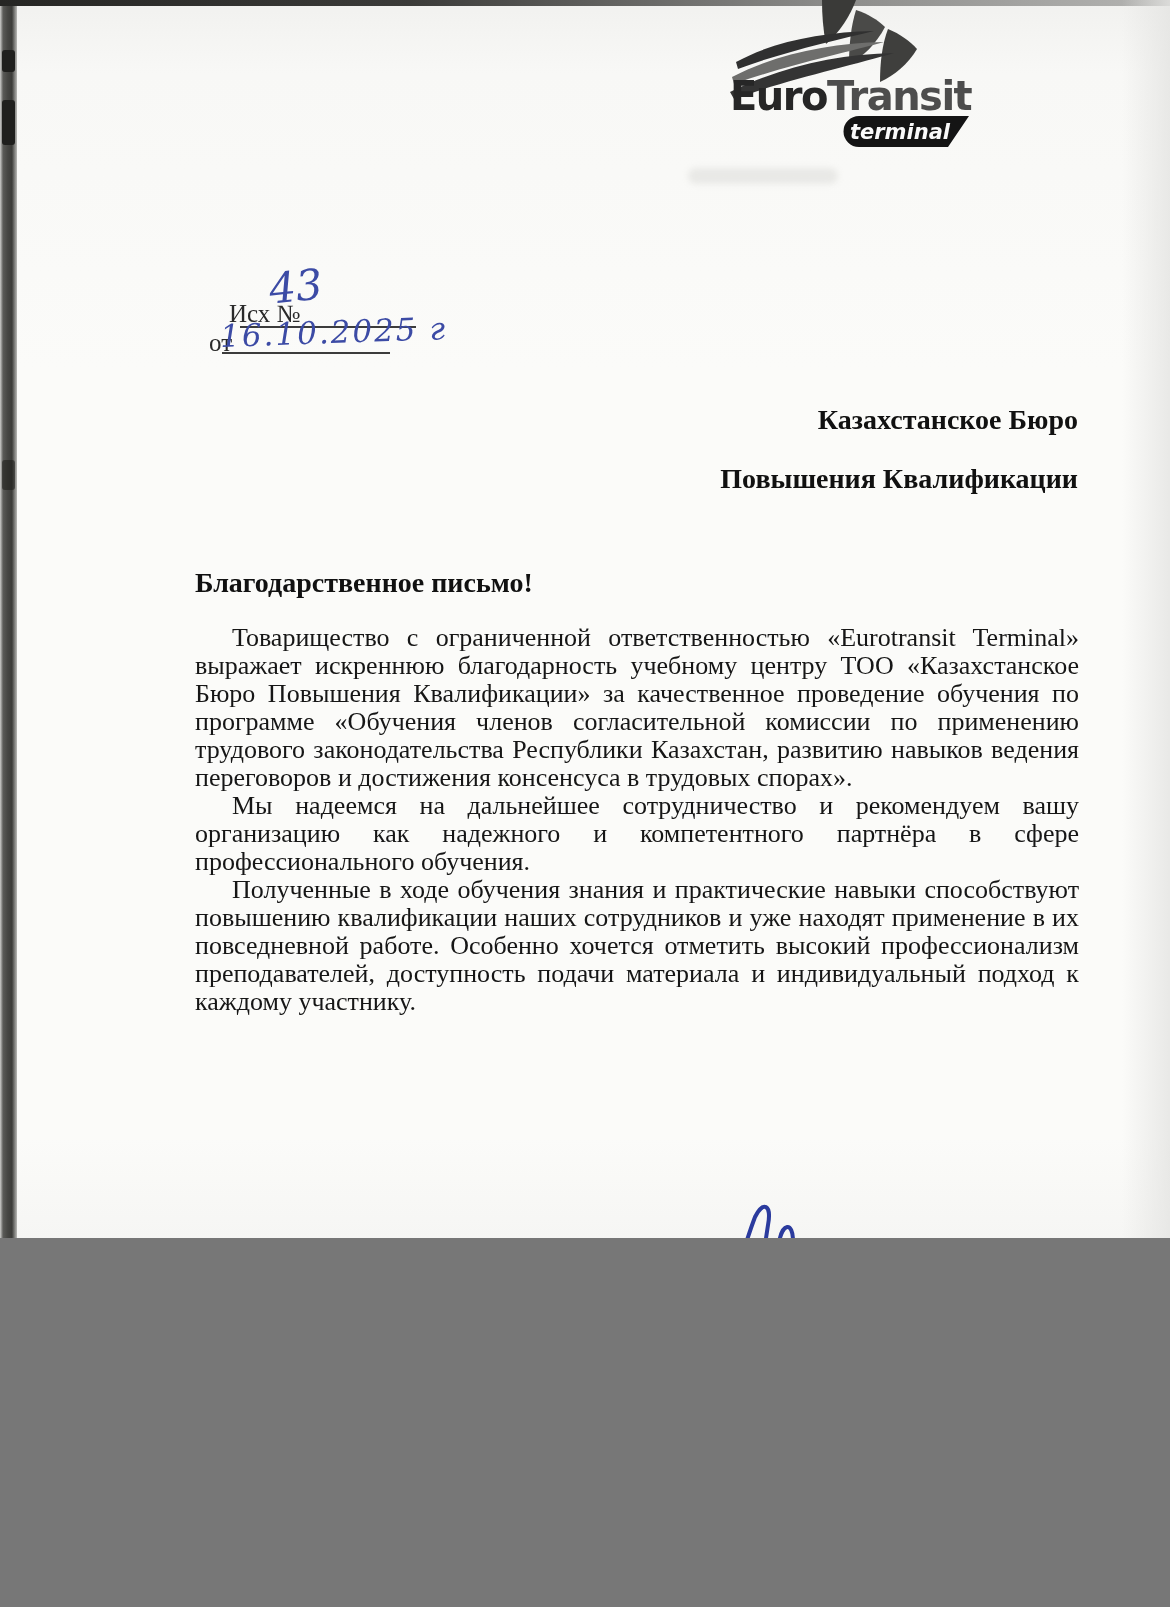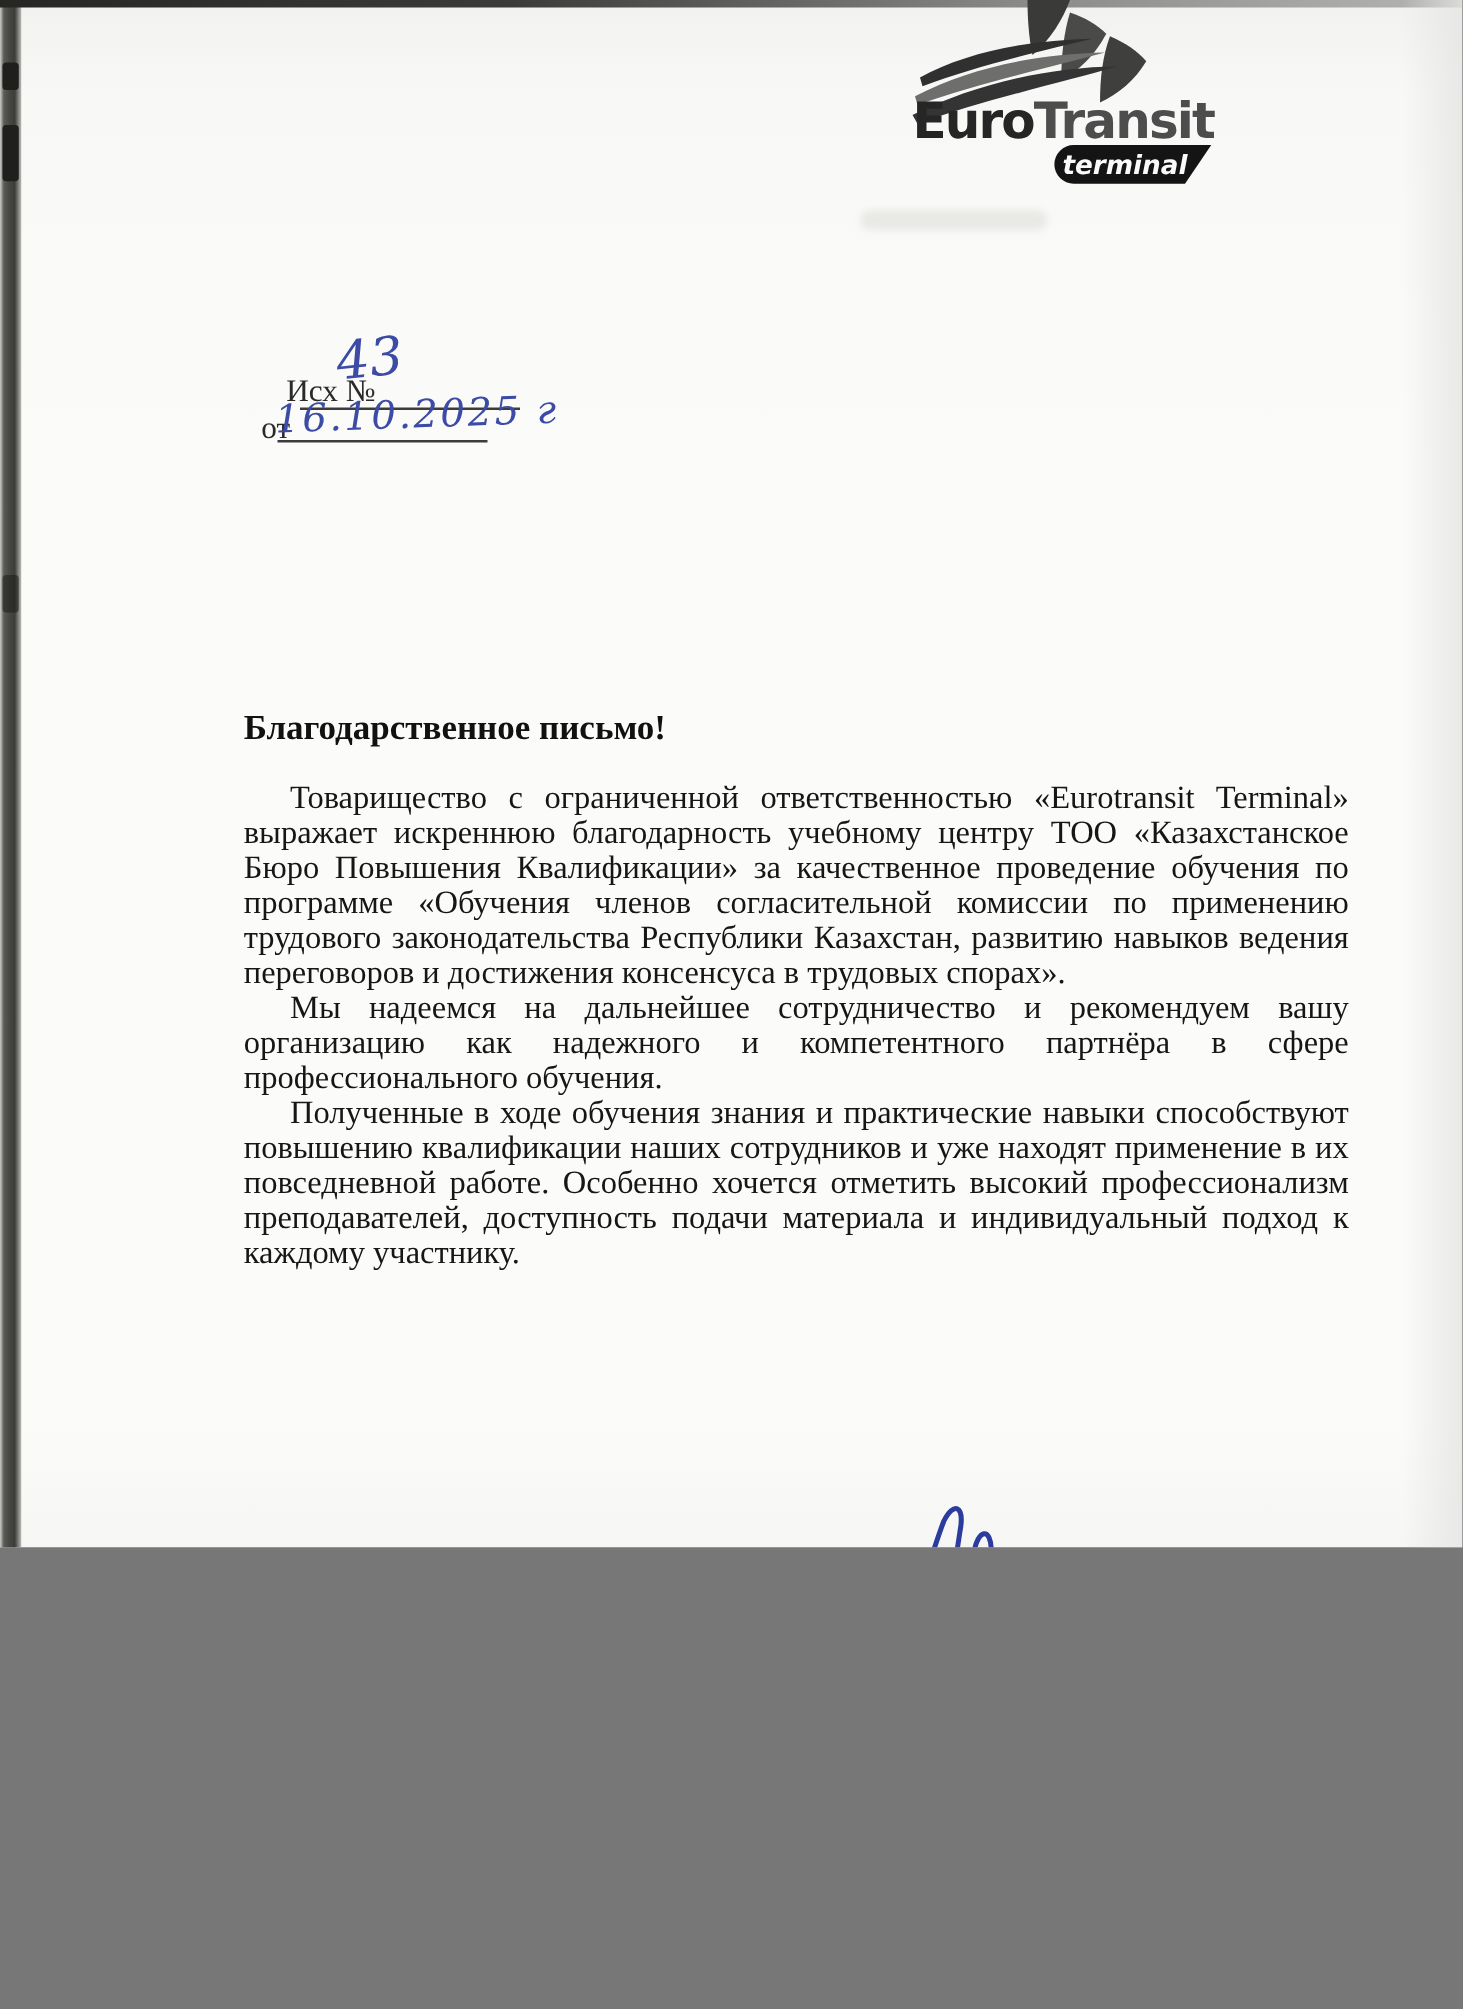--- a/index.html
+++ b/index.html
@@ -84,20 +84,24 @@
 
   <div class="ref">
     <span class="ref-label-no">Исх №</span>
     <div class="ref-line1"></div>
     <span class="hand hand-no">43</span>
     <span class="ref-label-ot">от</span>
     <div class="ref-line2"></div>
     <span class="hand hand-date">16.10.2025 г</span>
   </div>
 
+  <div class="recipient">
+    <div>Казахстанское Бюро</div>
+    <div class="r2">Повышения Квалификации</div>
+  </div>
 
   <div class="title">Благодарственное письмо!</div>
 
   <div class="body-text">
     <p>Товарищество с ограниченной ответственностью «Eurotransit Terminal» выражает искреннюю благодарность учебному центру ТОО «Казахстанское Бюро Повышения Квалификации»  за качественное проведение обучения по программе «Обучения членов согласительной комиссии по применению трудового законодательства Республики Казахстан, развитию навыков ведения переговоров и достижения консенсуса в трудовых  спорах».</p>
     <p>Мы надеемся на дальнейшее сотрудничество и рекомендуем вашу организацию как надежного и компетентного партнёра в сфере профессионального обучения.</p>
     <p>Полученные в ходе обучения знания и практические навыки способствуют повышению квалификации наших сотрудников и уже находят применение в их повседневной работе. Особенно хочется отметить высокий профессионализм преподавателей, доступность подачи материала и индивидуальный подход к каждому участнику.</p>
   </div>
 
   <div class="sig-title">Директор ТЦЛ г. Алматы</div>

